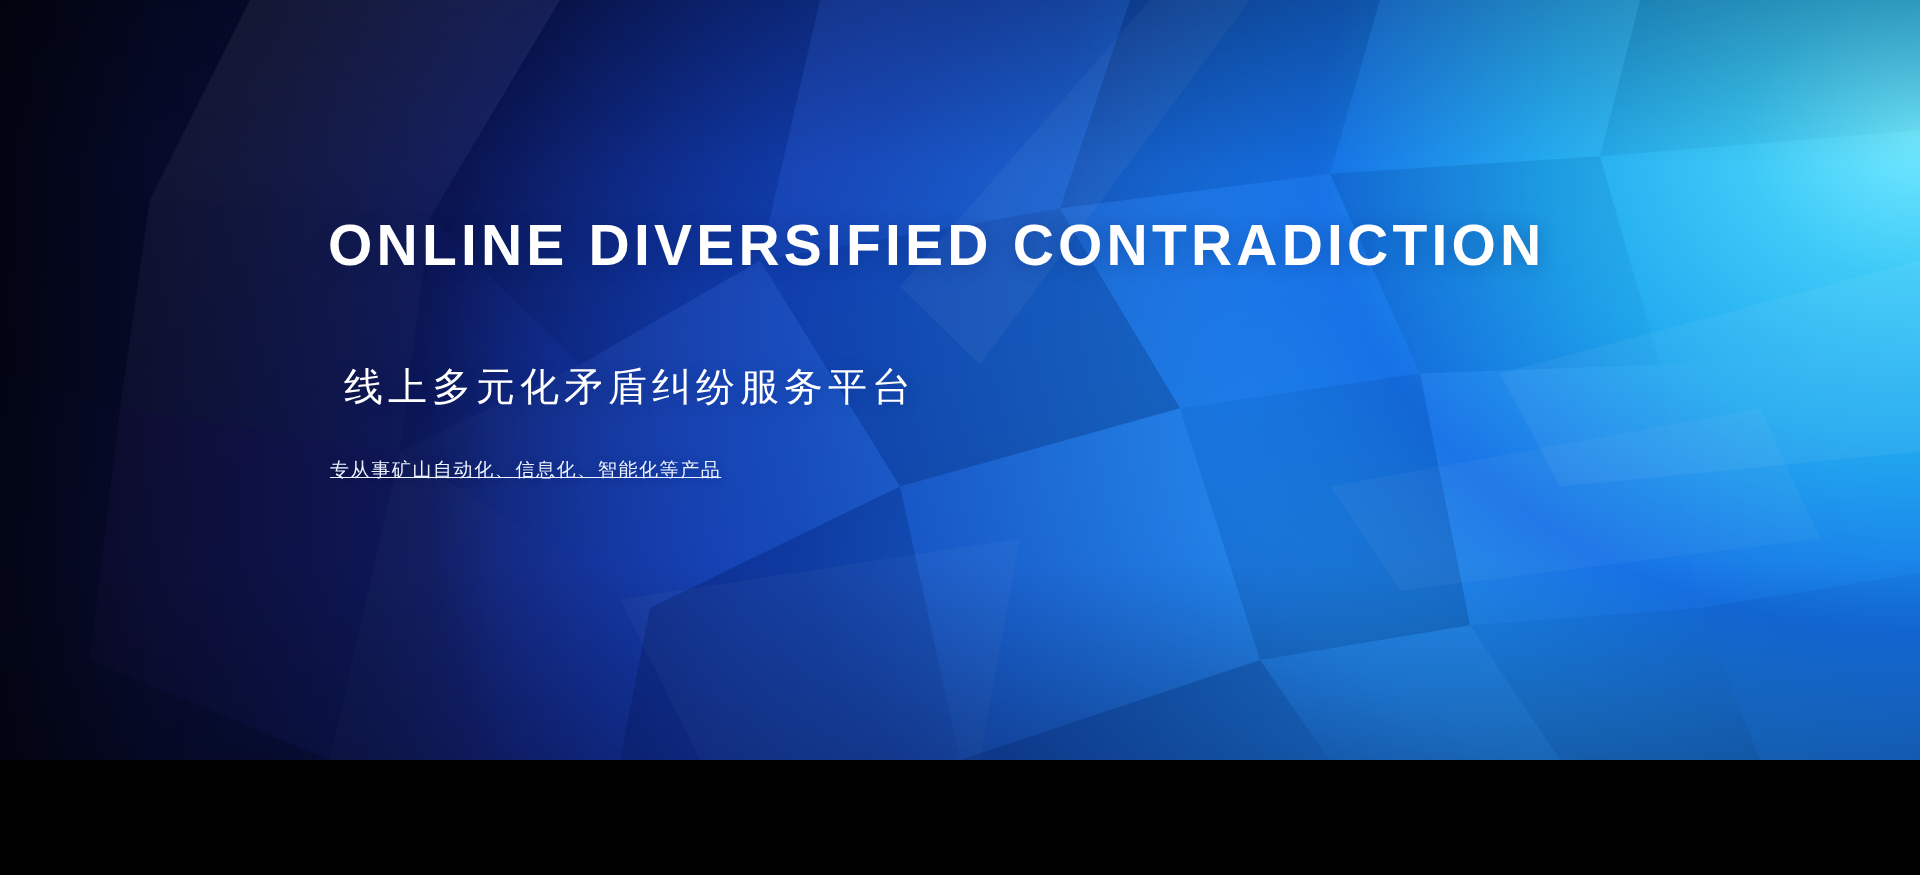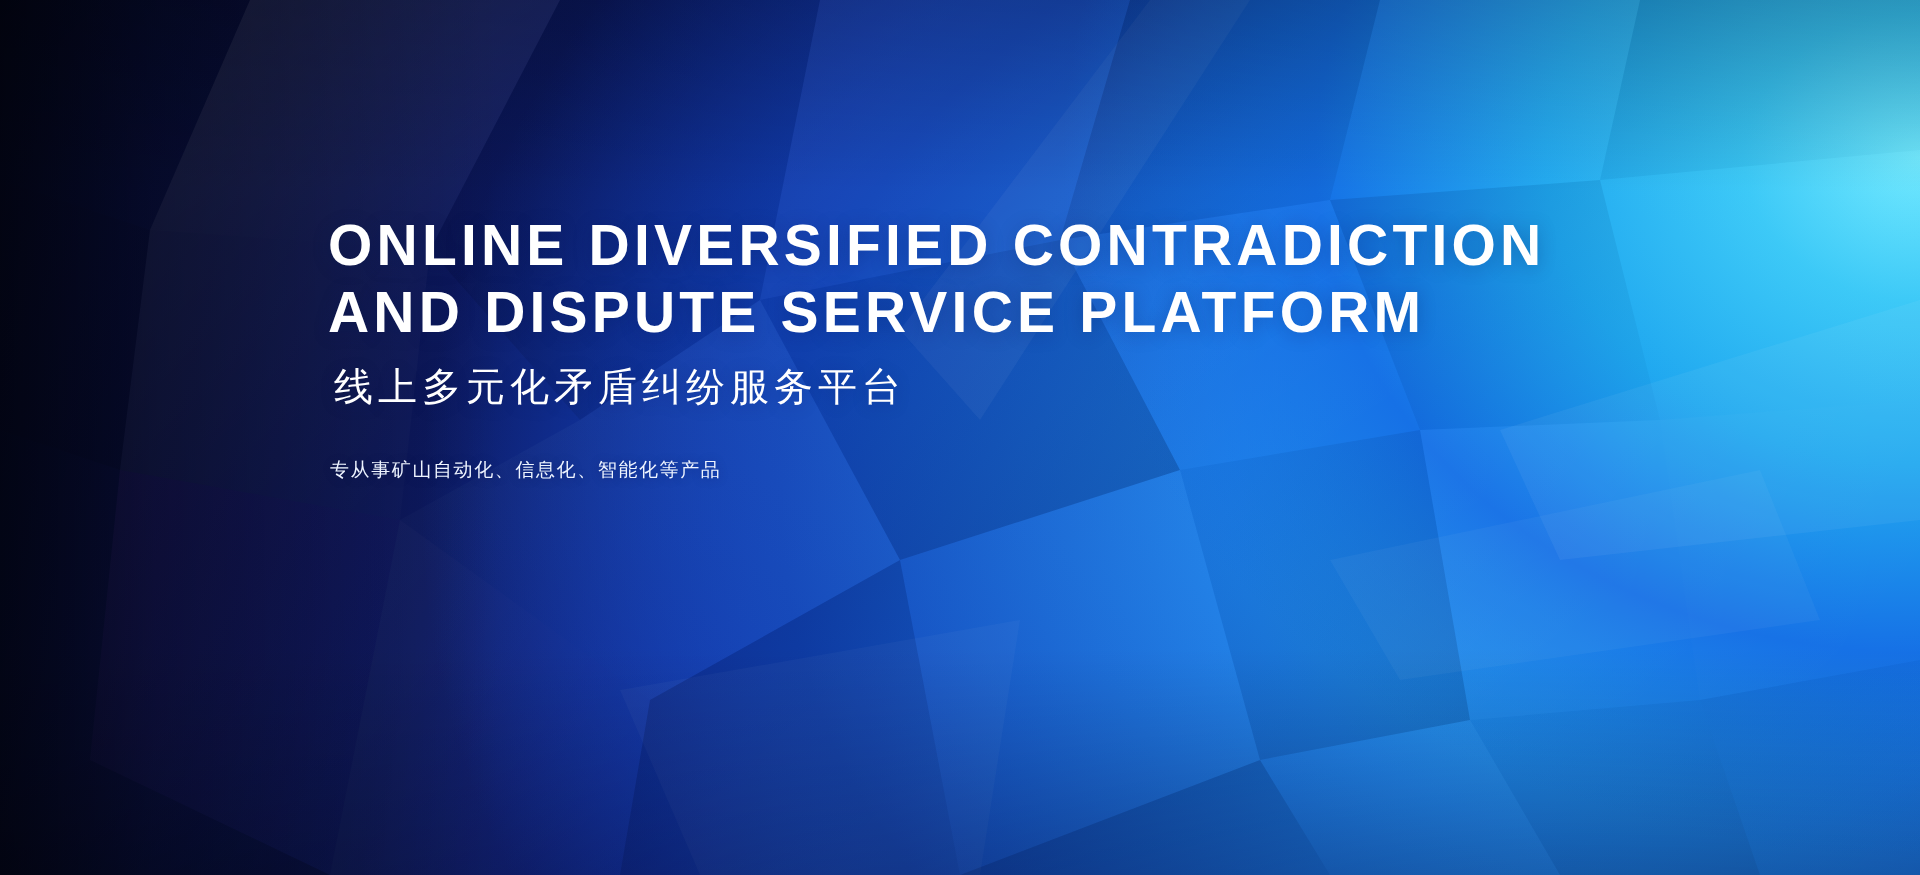--- a/index.html
+++ b/index.html
@@ -8,21 +8,21 @@
     padding: 0;
     background: #000;
   }
   body {
     font-family: "Liberation Sans", "DejaVu Sans", sans-serif;
   }
 
   .banner {
     position: relative;
     width: 1920px;
-    height: 875px;
+    height: 760px;
     overflow: hidden;
     background: #0a0f46;
   }
 
   
   .bg-layer {
     position: absolute;
     inset: 0;
     width: 100%;
     height: 100%;
@@ -81,21 +81,21 @@
     font-weight: 600;
     letter-spacing: 4.2px;
     white-space: nowrap;
     text-shadow: 0 2px 18px rgba(0, 24, 90, 0.28);
   }
   .headline .hl-line { display: block; }
 
   .subtitle {
     position: absolute;
     top: 362px;
-    left: 6px;
+    left: 16px;
     margin: 0;
     color: #ffffff;
     font-size: 39px;
     line-height: 50px;
     font-weight: 400;
     letter-spacing: 5px;
     white-space: nowrap;
     text-shadow: 0 2px 16px rgba(0, 24, 90, 0.25);
   }
 
@@ -105,21 +105,21 @@
     left: 2px;
     margin: 0;
     color: #eef4ff;
     font-size: 19px;
     line-height: 35px;
     font-weight: 400;
     letter-spacing: 1.6px;
     white-space: nowrap;
     text-shadow: 0 1px 10px rgba(0, 20, 80, 0.35);
   }
-  .blurb .blurb-line { display: block; }
+  .blurb .blurb-line { display: block; text-decoration: underline; }
 </style>
 </head>
 <body>
 
 <div class="banner">
 
   <div class="bg-layer bg-base"></div>
 
   <svg class="bg-layer bg-poly" viewBox="0 0 1920 875" preserveAspectRatio="none" aria-hidden="true">
     <defs>
@@ -180,21 +180,20 @@
     <polygon points="620,690 1020,620 980,875 700,875" fill="#ffffff" opacity="0.03"></polygon>
     <polygon points="1330,560 1760,470 1820,620 1400,680" fill="#ffffff" opacity="0.04"></polygon>
   </svg>
 
   <div class="bg-layer bg-vignette"></div>
 
   <div class="content">
 
     <h1 class="headline">
       <span class="hl-line">ONLINE DIVERSIFIED CONTRADICTION</span>
-      <span class="hl-line">AND DISPUTE SERVICE PLATFORM</span>
     </h1>
 
     <h2 class="subtitle">线上多元化矛盾纠纷服务平台</h2>
 
     <p class="blurb">
       <span class="blurb-line">专从事矿山自动化、信息化、智能化等产品</span>
     </p>
 
   </div>
 </div>

